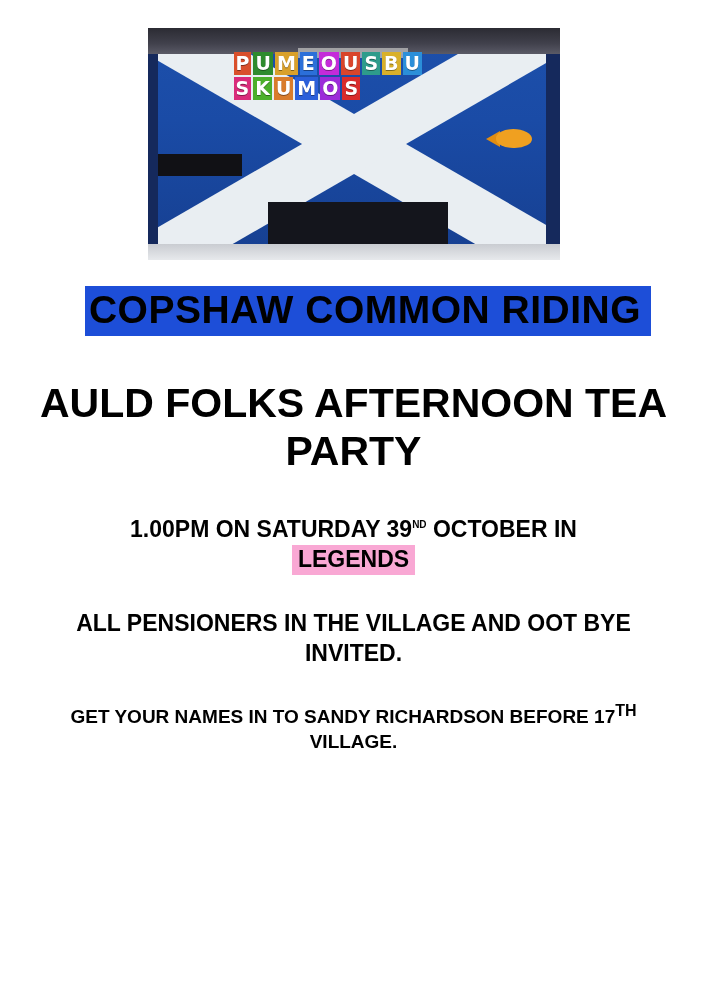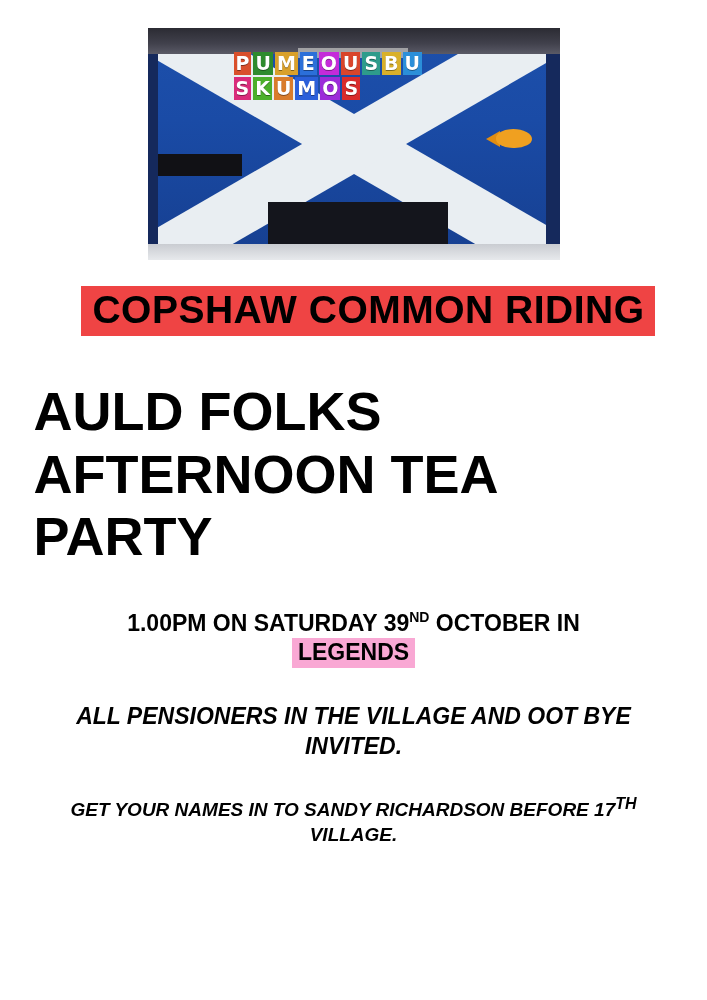--- a/index.html
+++ b/index.html
@@ -144,64 +144,64 @@
     left: 150px;
     top: 20px;
     width: 110px;
     height: 10px;
     background: rgba(190,190,190,.75);
   }
 
   
   .headline-band {
     margin-top: 26px;
-    background: #ef4444;
-    padding: 2px 10px 4px 11px;
+    background: #1d4ed8;
+    padding: 2px 10px 4px 4px;
     margin-left: 29px;
   }
   .headline-band .txt {
     font-size: 39px;
     font-weight: bold;
     letter-spacing: .5px;
     white-space: nowrap;
     font-family: "Liberation Sans", sans-serif;
   }
 
   .title2 {
     margin-top: 44px;
-    font-size: 54px;
-    font-weight: bold;
+    font-size: 41px;
+    font-weight: bold;
+    text-align: center;
     line-height: 1.16;
     width: 640px;
   }
 
   .when {
     margin-top: 40px;
     font-size: 23px;
     font-weight: bold;
     text-align: center;
     line-height: 1.3;
     width: 640px;
   }
-  .when sup { font-size: 14px; }
+  .when sup { font-size: 10px; }
 
   .venue-band {
     display: inline-block;
     background: #f9a8d4;
     padding: 0 6px;
   }
 
   .body-para {
     margin-top: 34px;
     font-size: 23px;
     font-weight: bold;
     text-align: center;
     line-height: 1.3;
     width: 610px;
-    font-style: italic;
   }
   .body-para.p2 { margin-top: 32px; width: 620px; }
   .body-para.p3 {
     margin-top: 32px;
     font-size: 19px;
     width: 640px;
   }
   .body-para.p3 sup { font-size: 16px; }
 
   .footer-band {

